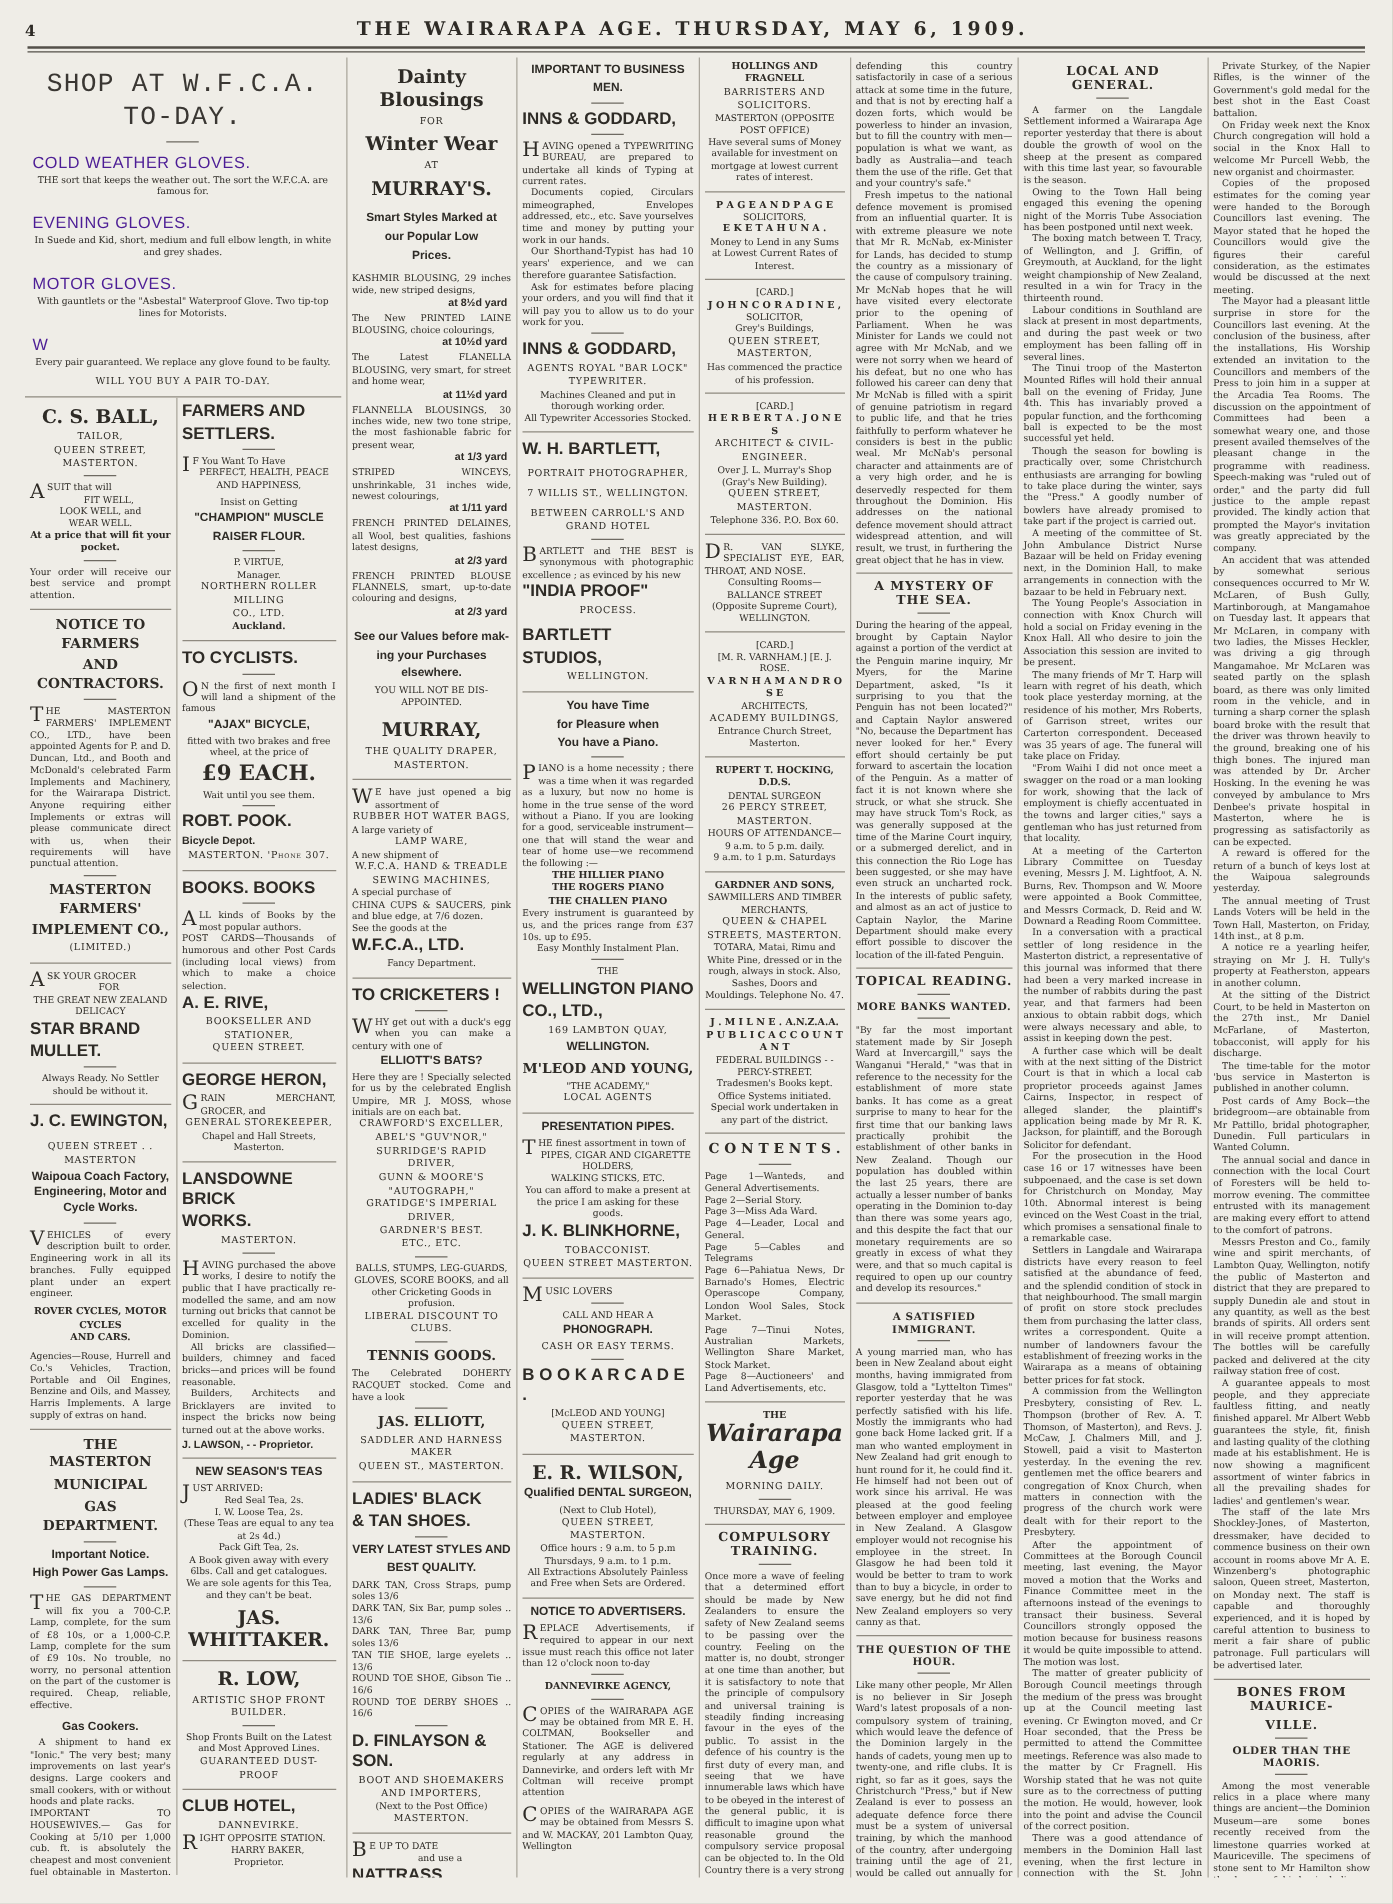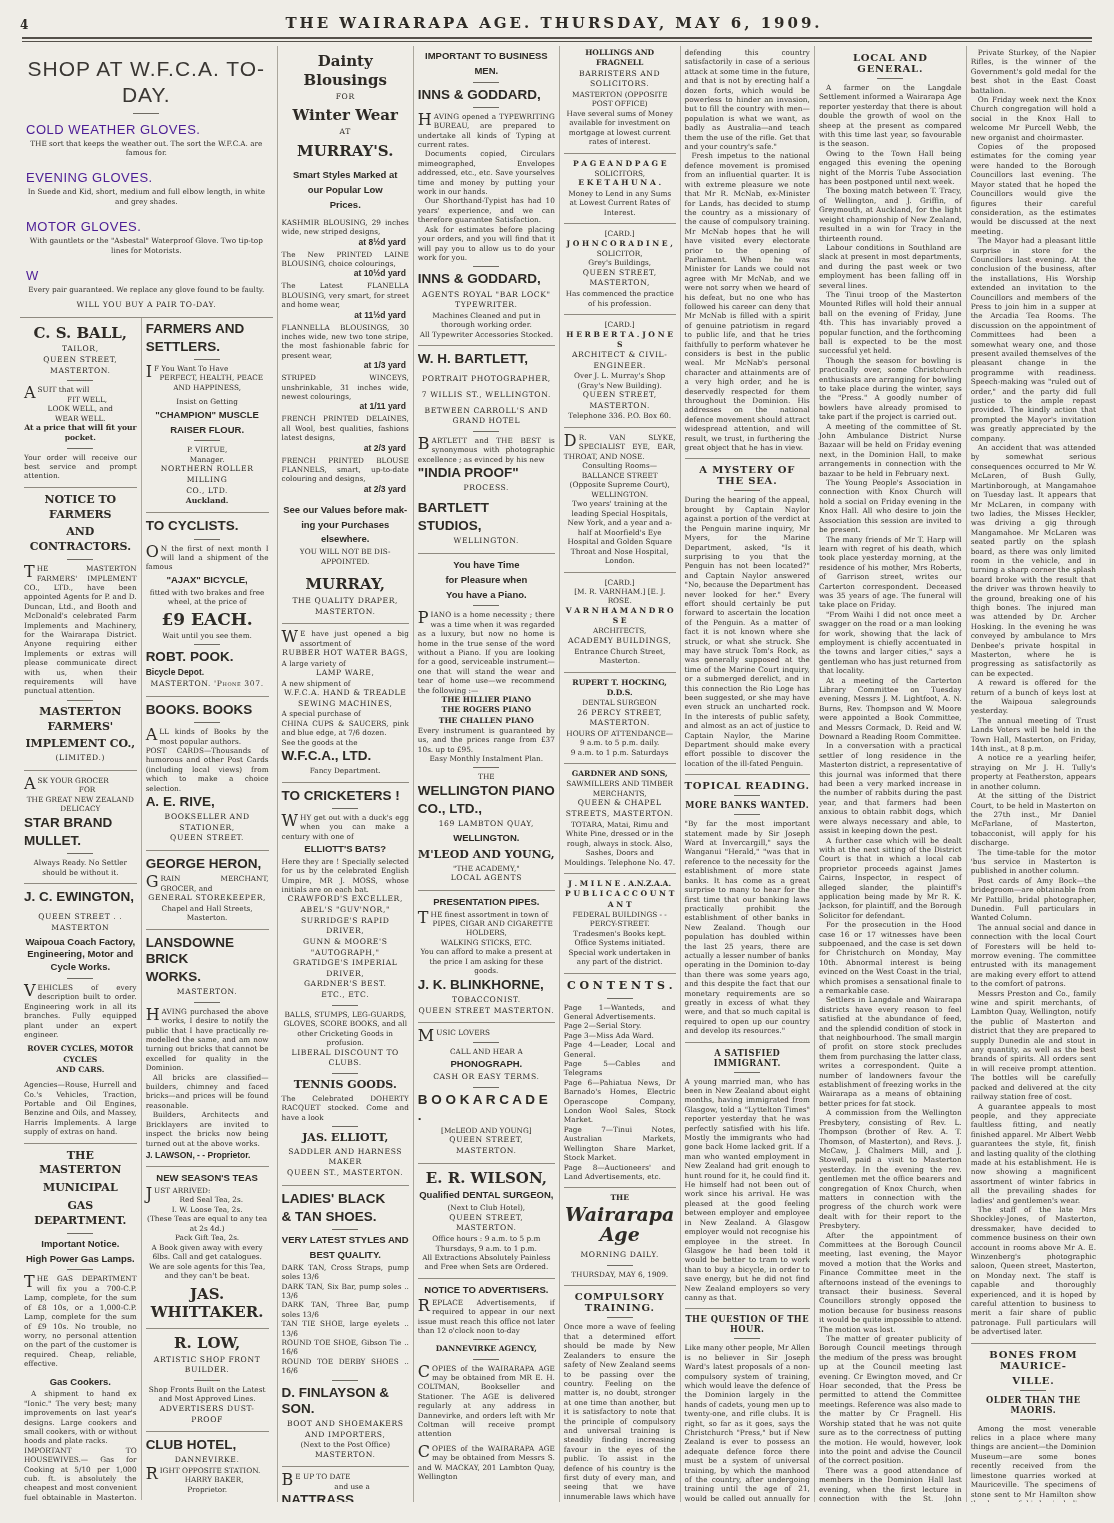--- a/index.html
+++ b/index.html
@@ -17,21 +17,21 @@
   .group-left{width:268px;display:flex;flex-direction:column;overflow:hidden;}
   .wfca-ad{padding:0 6px;}
   .lg-row{display:flex;flex:1;overflow:hidden;border-top:1px solid #8f8a80;margin-top:4px;}
   .lg-row .subcol{overflow:hidden;padding:2px 4px;box-sizing:border-box;}
   .subcol.c1a{width:128px;}
   .subcol.c1b{width:140px;border-left:1px solid #aaa69c;}
   .w-c3{width:140px;} .w-c4{width:150px;} .w-c5{width:124px;}
   .w-c6{width:138px;} .w-c7{width:156px;} .w-c8{width:138px;}
   .blk{margin-bottom:2px;}
   .ln{color:#2e2b26;}
-  .g{font-family:Liberation Sans, sans-serif;font-size:21px;line-height:1.25;text-align:center;letter-spacing:1px;color:#3a3733;margin:8px 0 2px;}
+  .g{font-family:Liberation Mono, monospace;font-size:21px;line-height:1.25;text-align:center;letter-spacing:1px;color:#3a3733;margin:8px 0 2px;}
   .adh{font-family:"Liberation Sans",sans-serif;font-size:13px;text-align:left;margin:8px 0 2px;letter-spacing:0.5px;color:#4c1d95;}
   .h1{font-weight:700;font-size:15px;line-height:1.25;text-align:center;margin:4px 0 2px;}
   .h1s{font-family:"Liberation Sans",sans-serif;font-weight:700;font-size:13.5px;line-height:1.2;margin:1px 0 2px;}
   .h2{font-weight:700;font-size:11px;line-height:1.35;text-align:center;margin:3px 0 1px;}
   .h2s{font-family:"Liberation Sans",sans-serif;font-weight:700;font-size:9.5px;line-height:1.35;text-align:center;margin:2px 0 1px;}
   .h3s{font-family:"Liberation Sans",sans-serif;font-weight:700;font-size:8.5px;text-align:left;margin:2px 0;}
   .newsh{font-weight:700;font-size:10px;letter-spacing:0.8px;text-align:center;margin:4px 0 1px;}
   .newsh2{font-weight:700;font-size:8.3px;letter-spacing:0.5px;text-align:center;margin:4px 0 1px;}
   .mast{font-weight:700;font-style:italic;font-size:19px;text-align:center;line-height:1.1;}
   .cap{font-size:7.6px;font-variant:small-caps;letter-spacing:0.6px;text-align:center;line-height:1.4;}
@@ -219,21 +219,21 @@
               <div class="ln c">A Book given away with every 6lbs.  Call and get catalogues.  We are sole agents for this Tea, and they can't be beat.</div>
               <div class="ln h1">JAS.  WHITTAKER.</div>
               <div class="ln div"></div>
             </section>
             <section class="blk">
               <div class="ln h1">R.  LOW,</div>
               <div class="ln cap">ARTISTIC    SHOP    FRONT</div>
               <div class="ln cap">BUILDER.</div>
               <div class="ln rule"></div>
               <div class="ln c">Shop Fronts Built on the Latest and Most Approved Lines.</div>
-              <div class="ln cap">ADVERTISERS DUST-PROOF</div>
+              <div class="ln cap">GUARANTEED DUST-PROOF</div>
               <div class="ln div"></div>
             </section>
             <section class="blk">
               <div class="ln h1s">CLUB HOTEL,</div>
               <div class="ln cap">DANNEVIRKE.</div>
               <div class="ln dc">RIGHT  OPPOSITE  STATION.</div>
               <div class="ln c">HARRY BAKER,</div>
               <div class="ln c">Proprietor.</div>
             </section>
           </div>
@@ -487,21 +487,20 @@
           <div class="ln cap">ARCHITECT &amp; CIVIL-ENGINEER.</div>
           <div class="ln c">Over J. L. Murray's Shop (Gray's New Building).</div>
           <div class="ln cap">QUEEN STREET, MASTERTON.</div>
           <div class="ln c">Telephone 336.          P.O. Box 60.</div>
           <div class="ln div"></div>
         </section>
         <section class="blk">
           <div class="ln dc">DR.  VAN  SLYKE,  SPECIALIST EYE, EAR, THROAT, AND NOSE.</div>
           <div class="ln c">Consulting Rooms—</div>
           <div class="ln c">BALLANCE STREET (Opposite Supreme Court), WELLINGTON.</div>
-          <div class="ln c">Two years' training at the leading Special Hospitals, New York, and a year and a-half at Moorfield's Eye Hospital and Golden Square Throat and Nose Hospital, London.</div>
           <div class="ln div"></div>
         </section>
         <section class="blk">
           <div class="ln c">[CARD.]</div>
           <div class="ln c">[M. R. VARNHAM.]        [E. J. ROSE.</div>
           <div class="ln cb">V A R N H A M   A N D   R O S E</div>
           <div class="ln c">ARCHITECTS,</div>
           <div class="ln cap">ACADEMY  BUILDINGS,</div>
           <div class="ln c">Entrance Church Street, Masterton.</div>
           <div class="ln div"></div>

